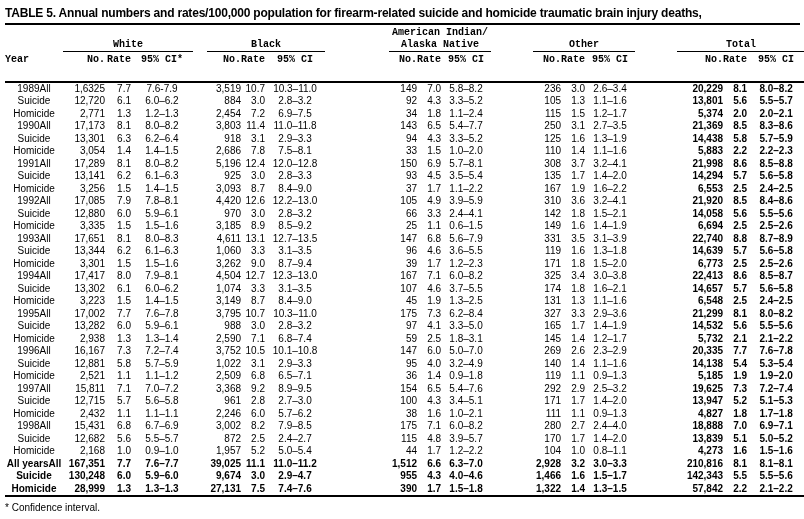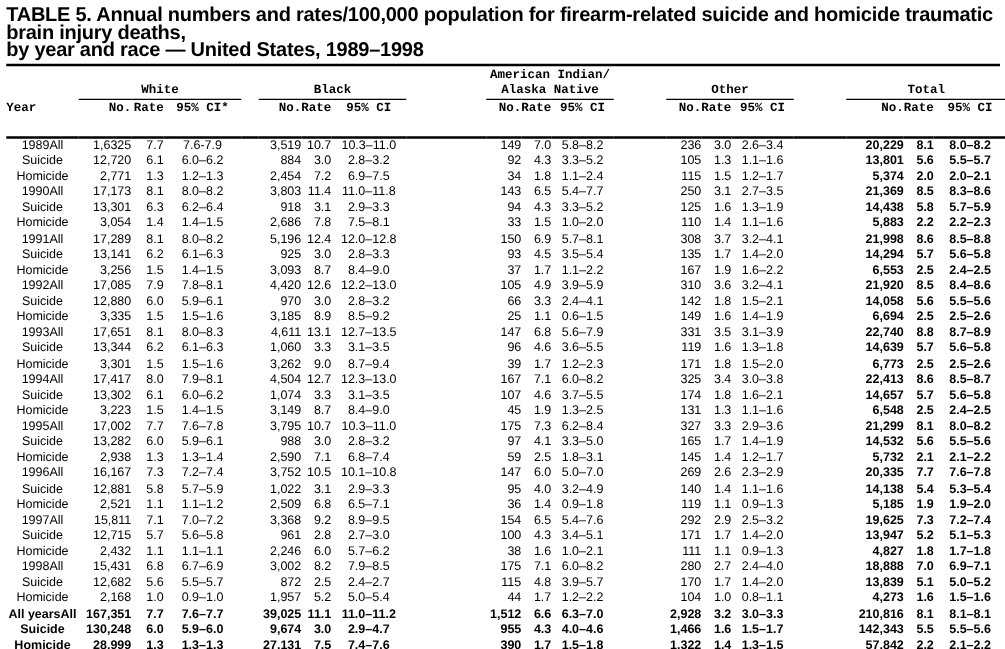--- a/index.html
+++ b/index.html
@@ -1,18 +1,18 @@
 <!DOCTYPE html>
 <html><head>
 <meta charset="utf-8">
 <style>
   html,body{margin:0;padding:0;background:#ffffff;color:#000000;}
   body{font-family:"Liberation Sans","DejaVu Sans",sans-serif;width:804px;}
   .page{padding:6px 4px 4px 5px;}
-  .title{font-weight:bold;font-size:16px;line-height:14px;letter-spacing:-0.2px;}
+  .title{font-weight:bold;font-size:12px;line-height:14px;letter-spacing:-0.2px;}
   .title-rule{border:none;border-top:2px solid #000;margin:3px 0 0 0;}
   table{border-collapse:collapse;table-layout:fixed;width:800px;margin-top:2px;}
   col.c-label{width:58px;}
   col.c-wno{width:42px;} col.c-wrate{width:26px;} col.c-wci{width:62px;}
   col.c-sp1{width:14px;}
   col.c-bno{width:34px;} col.c-brate{width:24px;} col.c-bci{width:60px;}
   col.c-sp2{width:64px;}
   col.c-ano{width:28px;} col.c-arate{width:24px;} col.c-aci{width:50px;}
   col.c-sp3{width:42px;}
   col.c-ono{width:28px;} col.c-orate{width:24px;} col.c-oci{width:50px;}
@@ -37,21 +37,20 @@
   tbody{border-bottom:2px solid #000;}
   tbody td{height:12.5px;}
   .footnote{font-size:10px;margin-top:5px;}
 </style>
 </head>
 <body>
 
 <div class="page">
   <div class="title">
     <span>TABLE 5. Annual numbers and rates/100,000 population for firearm-related suicide and homicide traumatic brain injury deaths,</span><br>
-    <span>by year and race — United States, 1989–1998</span>
   </div>
   <hr class="title-rule">
 
   <table>
     <colgroup>
       <col class="c-label">
         <col class="c-wno">
         <col class="c-wrate">
         <col class="c-wci">
       <col class="c-sp1">
@@ -1010,13 +1009,14 @@
           <td class="rate">1.4</td>
           <td class="ci">1.3–1.5</td>
           <td class="sp"></td>
           <td class="num tot">57,842</td>
           <td class="rate tot">2.2</td>
           <td class="ci tot">2.1–2.2</td>
         </tr>
       </tbody>
   </table>
 
+  <div class="footnote">* Confidence interval.</div>
 </div>
 
 </body></html>

